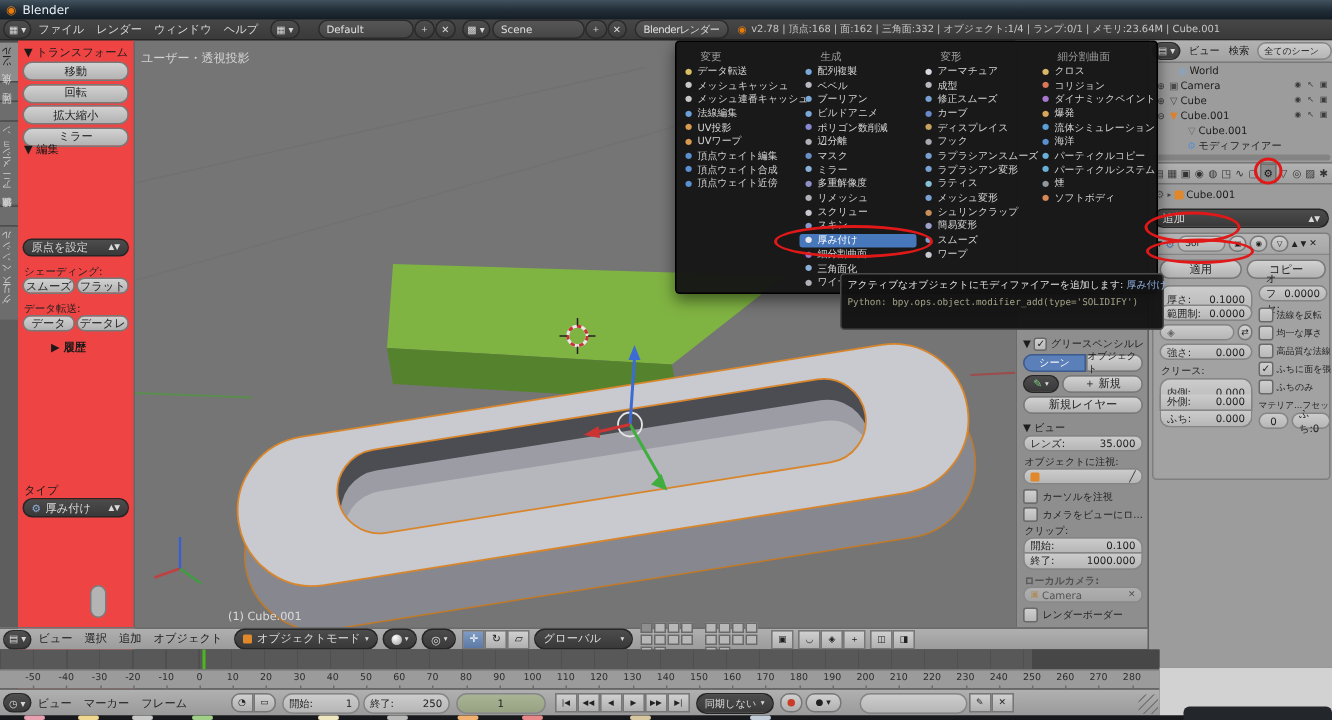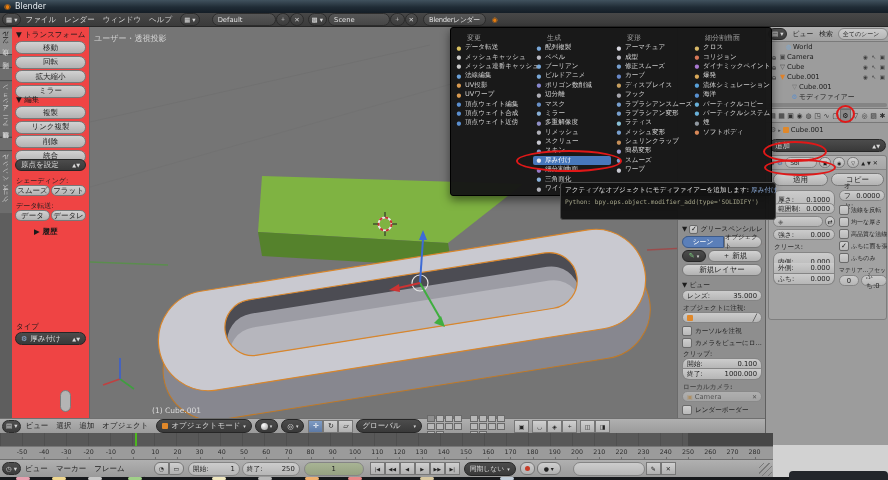--- a/index.html
+++ b/index.html
@@ -108,20 +108,21 @@
     <span class="ddD" style="margin-left:4px;">▦ ▾</span>
     <span class="fldtop" style="width:52px;margin-left:12px;">Default</span>
     <span class="ddD">＋</span>
     <span class="ddD">✕</span>
     <span class="ddD" style="margin-left:4px;">▩ ▾</span>
     <span class="fldtop" style="width:50px;margin-left:1px;">Scene</span>
     <span class="ddD">＋</span>
     <span class="ddD">✕</span>
     <span class="fldtop" style="margin-left:5px;letter-spacing:-0.3px;">Blenderレンダー</span>
     <span style="color:#e87d0d;margin-left:6px;font-size:7px;">◉</span>
+    <span style="margin-left:3px;font-size:6.6px;color:#c8c8c8;white-space:nowrap;">v2.78 | 頂点:168 | 面:162 | 三角面:332 | オブジェクト:1/4 | ランプ:0/1 | メモリ:23.64M | Cube.001</span>
   </div>
 
   <div class="ab tabstrip">
 
   <div class="vtab on">ツール</div>
       <div class="vtab">作成</div>
       <div class="vtab">関連</div>
       <div class="vtab">アニメーション</div>
       <div class="vtab">物理演算</div>
       <div class="vtab">グリースペンシル</div>
@@ -130,27 +131,20 @@
   <div class="ab toolpanel">
     <div class="ab hd" style="left:4px;top:3px;">▼ <span>トランスフォーム</span></div>
     <div class="ab" style="left:3px;top:14px;width:71px;">
 
     <div class="btn" style="height:11px;margin-bottom:1.5px;">移動</div>
         <div class="btn" style="height:11px;margin-bottom:1.5px;">回転</div>
         <div class="btn" style="height:11px;margin-bottom:1.5px;">拡大縮小</div>
         <div class="btn" style="height:11px;margin-bottom:1.5px;">ミラー</div>
       </div>
     <div class="ab hd" style="left:4px;top:68px;">▼ <span>編集</span></div>
-    <div class="ab" style="left:3px;top:79px;width:71px;">
-
-    <div class="btn" style="height:11px;margin-bottom:1.5px;">複製</div>
-        <div class="btn" style="height:11px;margin-bottom:1.5px;">リンク複製</div>
-        <div class="btn" style="height:11px;margin-bottom:1.5px;">削除</div>
-        <div class="btn" style="height:11px;margin-bottom:1.5px;">統合</div>
-      </div>
     <div class="ab btnD" style="left:3px;top:132px;width:71px;height:12px;justify-content:space-between;">
       <span>原点を設定</span>
         <span style="font-size:5px;">▲▼</span>
     </div>
     <div class="ab lbl" style="left:4px;top:149px;">シェーディング:</div>
     <div class="ab btn" style="left:3px;top:158px;width:35px;height:11px;">スムーズ</div>
     <div class="ab btn" style="left:39px;top:158px;width:35px;height:11px;">フラット</div>
     <div class="ab lbl" style="left:4px;top:174px;">データ転送:</div>
     <div class="ab btn" style="left:3px;top:183px;width:35px;height:11px;">データ</div>
     <div class="ab btn" style="left:39px;top:183px;width:35px;height:11px;">データレ</div>

